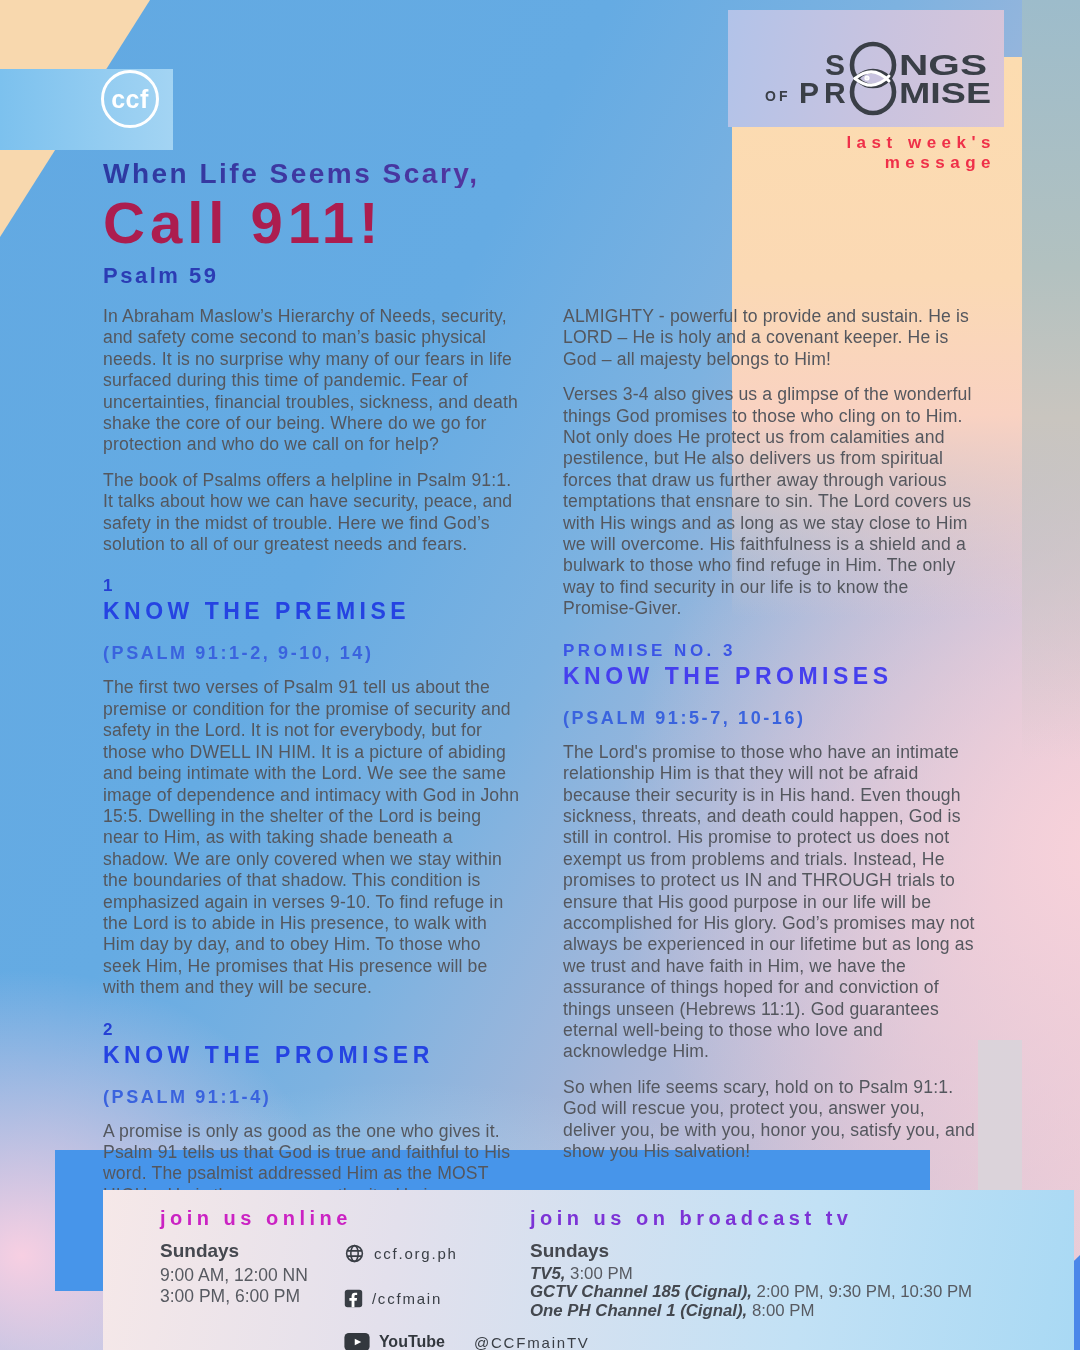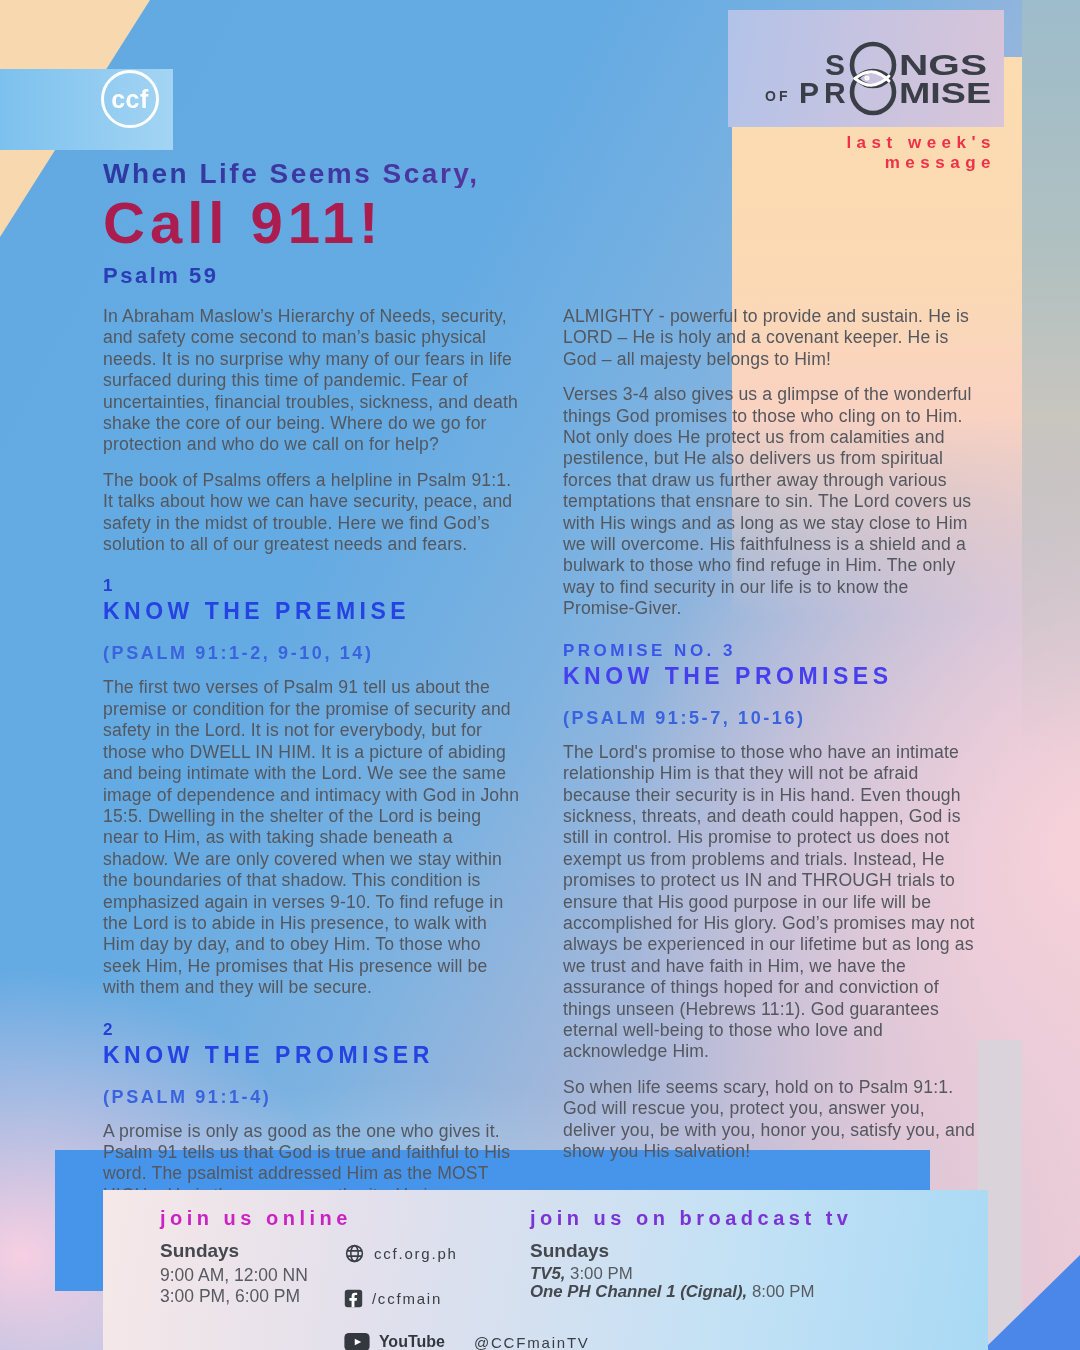--- a/index.html
+++ b/index.html
@@ -73,22 +73,23 @@
   .col-right{left:563px;}
   .col p{margin:0 0 14px;}
   .sec{margin-top:21px;}
   .sec-num,.sec-label{font-size:17px;line-height:20px;font-weight:bold;letter-spacing:3px;color:#2540d4;}
   .sec-label{color:#3b55e6;letter-spacing:3.5px;}
   .sec-head{font-size:23px;line-height:26px;font-weight:bold;letter-spacing:4.5px;color:#2543e2;margin-top:2px;}
   .sec-head.alt{color:#453fee;}
   .sec-ref{font-size:18px;line-height:22px;font-weight:bold;letter-spacing:2.6px;color:#3a63de;margin:18px 0 13px;}
   
   .footer-panel{
-    position:absolute;left:103px;top:1190px;width:885px;height:160px;
+    position:absolute;left:103px;top:1190px;width:965px;height:160px;
     background:linear-gradient(100deg,#f6e8e8 0%,#e3e0ec 30%,#c2e1f5 72%,#a9d9f4 100%);
+    padding-left:6px;
   }
   .f-title{font-size:20px;font-weight:bold;letter-spacing:4.5px;margin-bottom:10px;}
   .f-title.magenta{color:#cb23c3;}
   .f-title.purple{color:#7c33d6;}
   .f-online{position:absolute;left:57px;top:17px;}
   .f-broadcast{position:absolute;left:427px;top:17px;}
   .f-row{display:flex;gap:36px;}
   .f-day{font-size:19px;font-weight:bold;color:#45484f;margin-bottom:3px;}
   .f-time{font-size:17.5px;line-height:21px;color:#575a61;}
   .f-links{display:flex;flex-direction:column;gap:25px;margin-top:3px;}
@@ -221,17 +222,18 @@
             <span class="link-text">@CCFmainTV</span>
           </div>
         </div>
       </div>
     </div>
 
     <div class="f-broadcast">
       <div class="f-title purple">join us on broadcast tv</div>
       <div class="f-day">Sundays</div>
       <div class="b-line"><b>TV5,</b><span> 3:00 PM</span></div>
+      <div class="b-line"><b>GCTV Channel 185 (Cignal),</b><span> 2:00 PM, 9:30 PM, 10:30 PM</span></div>
       <div class="b-line"><b>One PH Channel 1 (Cignal),</b><span> 8:00 PM</span></div>
     </div>
 
   </footer>
 </div>
 
 </body></html>

